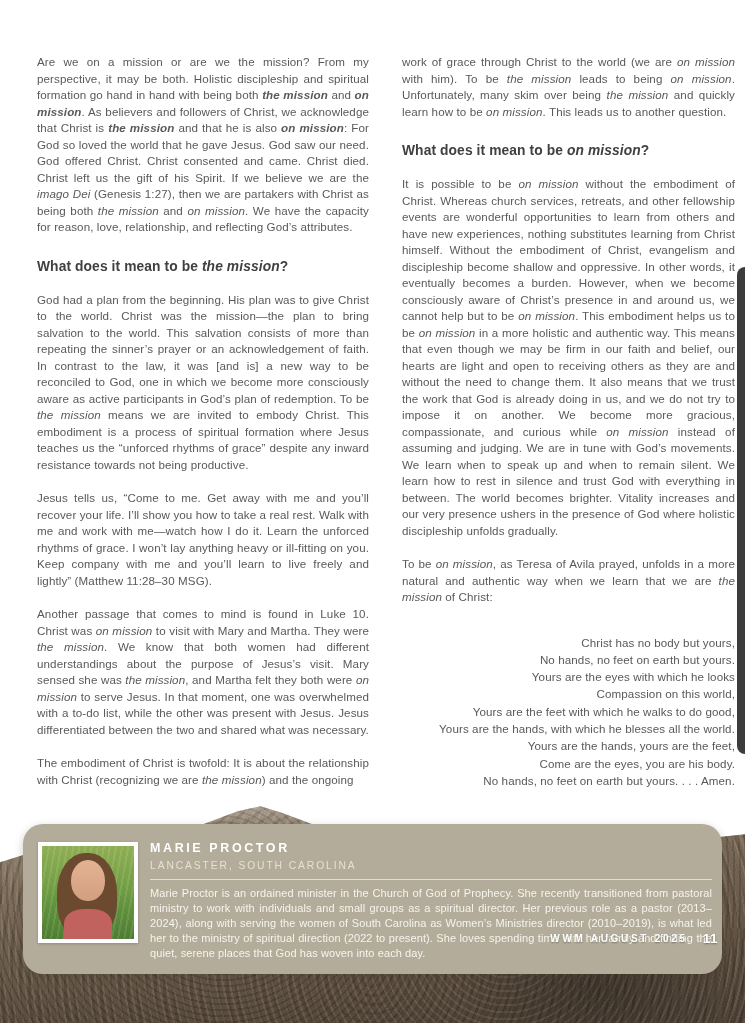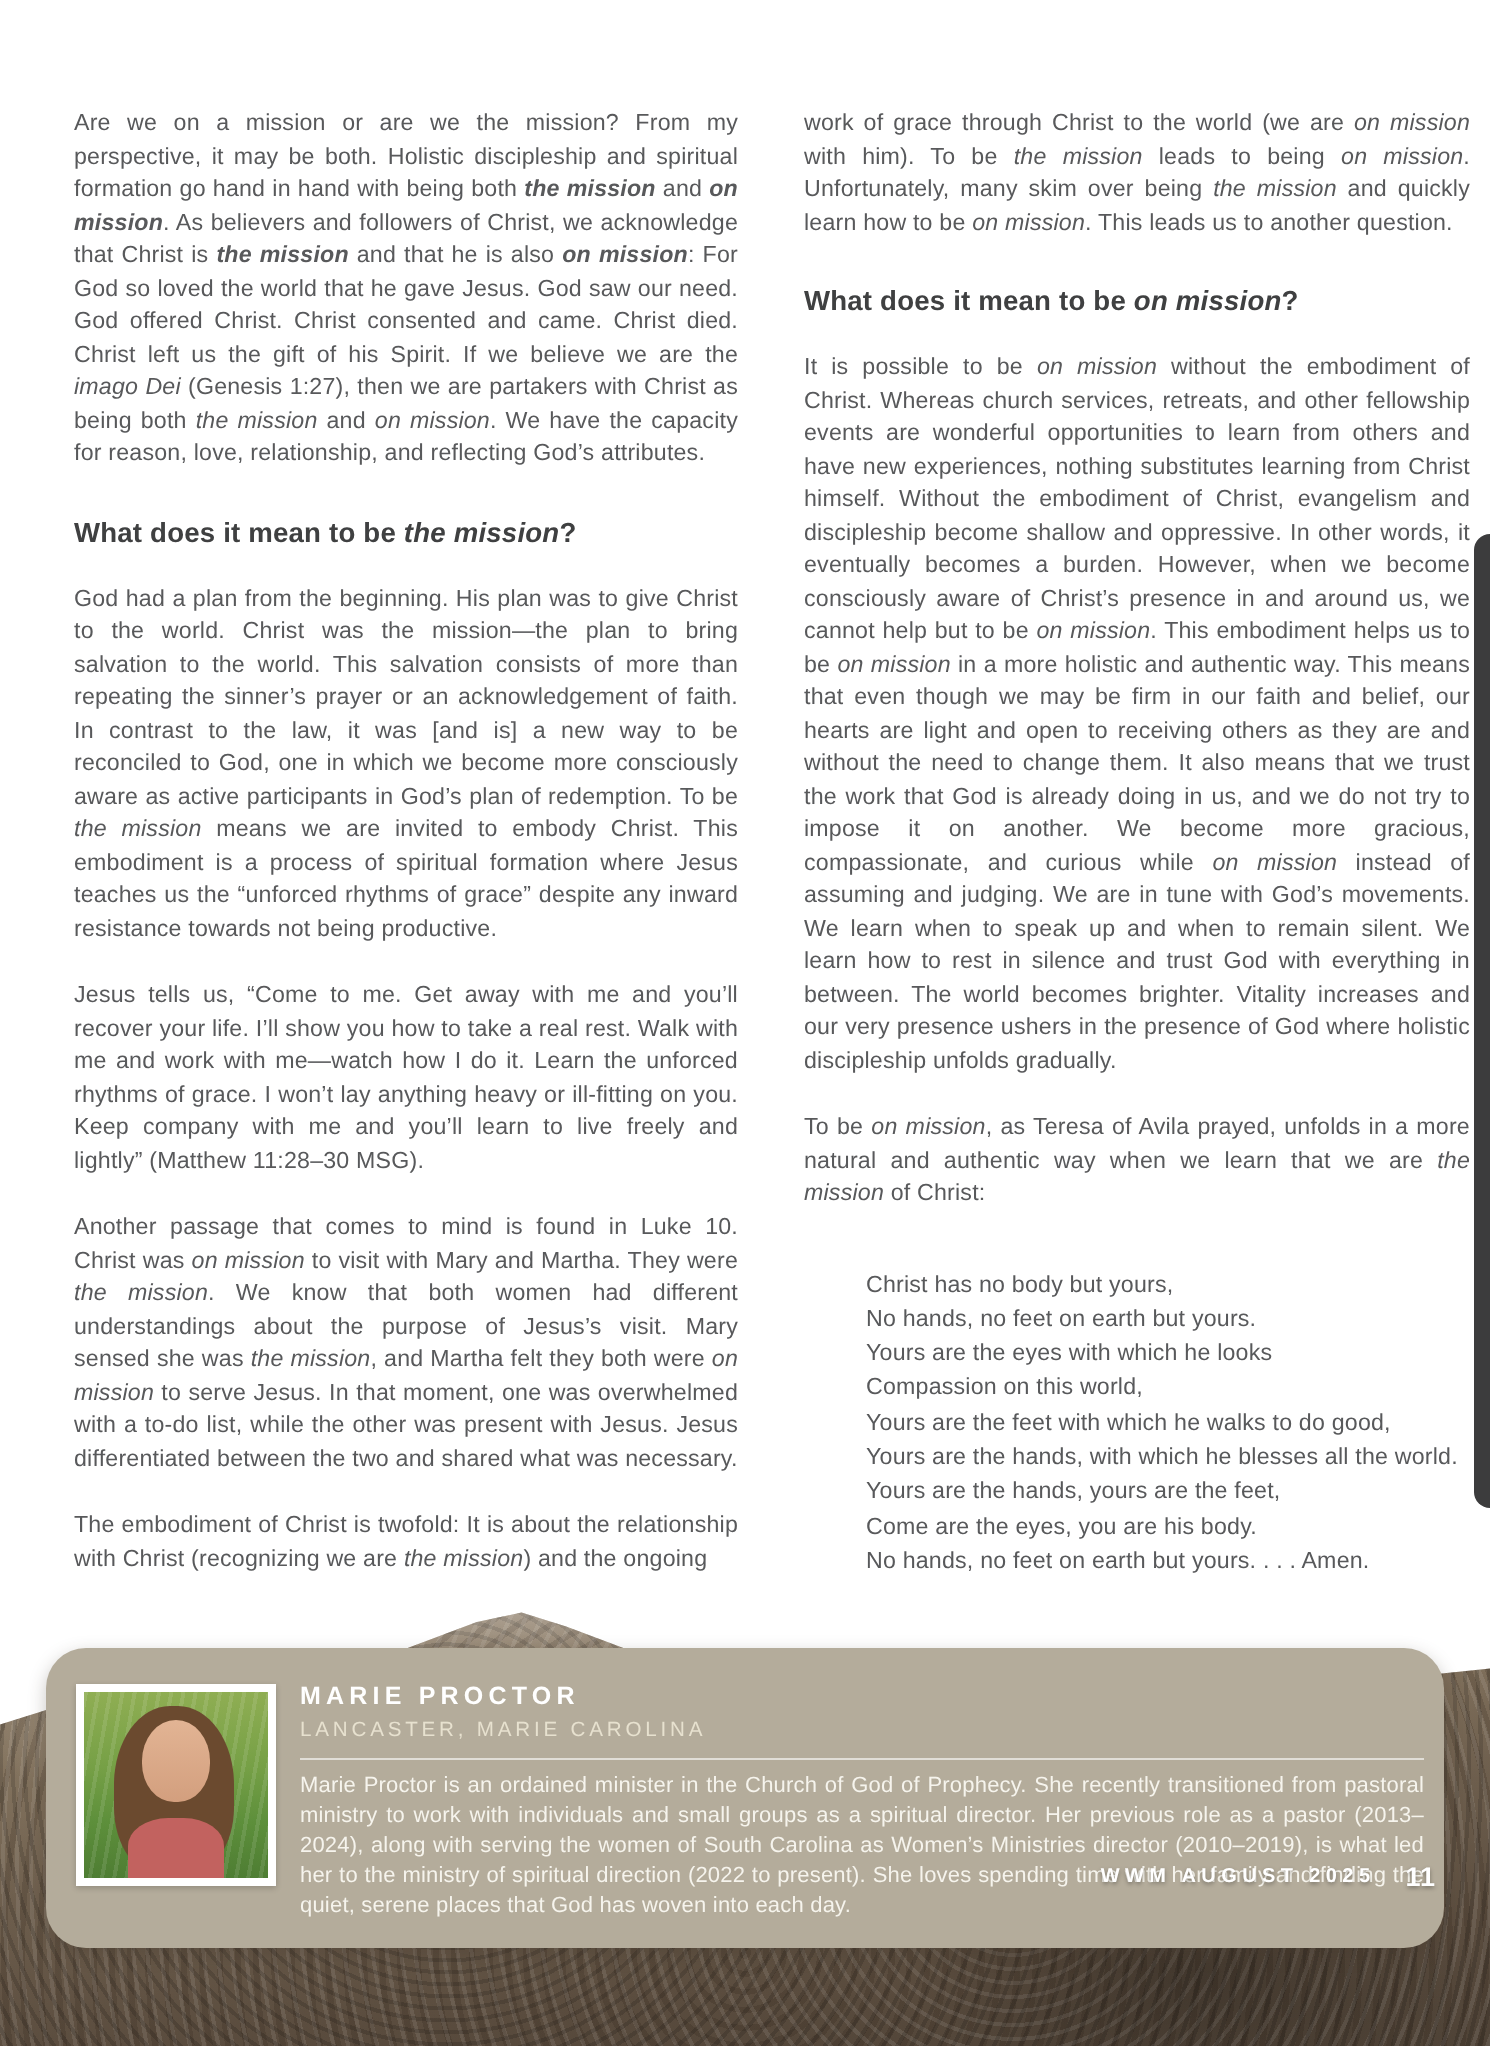--- a/index.html
+++ b/index.html
@@ -16,21 +16,21 @@
     text-align:justify;
   }
   #col-left{left:37px;width:332px;}
   #col-right{left:402px;width:333px;}
   .col p{margin:0 0 17px 0;}
   .col h2{
     font-size:13.8px;line-height:18px;letter-spacing:.1px;
     color:var(--heading,#3f4041);
     margin:22px 0 16px 0;text-align:left;font-weight:bold;
   }
-  .poem{margin-top:28px;padding-left:31px;line-height:17.3px;text-align:left;}
+  .poem{margin-top:28px;padding-left:31px;line-height:17.3px;text-align:right;}
   .poem div{white-space:nowrap;}
 
   
   .photo-bg{
     position:absolute;left:0;top:790px;width:745px;height:233px;
     clip-path:polygon(0% 31%,7% 24%,17% 21%,27% 15%,32% 9%,35% 7%,38% 10%,43% 16%,54% 22%,64% 26%,75% 28%,86% 25%,94% 21%,100% 19%,100% 100%,0% 100%);
     background:
       linear-gradient(180deg, rgba(255,255,255,.38) 0%, rgba(255,255,255,0) 20%),
       radial-gradient(ellipse 160px 70px at 12% 30%, rgba(255,255,255,.20), transparent 65%),
       radial-gradient(ellipse 200px 90px at 80% 85%, rgba(0,0,0,.25), transparent 70%),
@@ -132,21 +132,21 @@
 
 <div class="bio-card">
   <div class="photo-frame">
     <div class="photo-inner">
       <div class="hair"></div>
       <div class="torso"></div>
       <div class="face"></div>
     </div>
   </div>
   <div class="bio-name">MARIE PROCTOR</div>
-  <div class="bio-loc">LANCASTER, MARIE CAROLINA</div>
+  <div class="bio-loc">LANCASTER, SOUTH CAROLINA</div>
   <div class="bio-rule"></div>
   <div class="bio-text">Marie Proctor is an ordained minister in the Church of God of Prophecy. She recently transitioned from pastoral ministry to work with individuals and small groups as a spiritual director. Her previous role as a pastor (2013–2024), along with serving the women of South Carolina as Women’s Ministries director (2010–2019), is what led her to the ministry of spiritual direction (2022 to present). She loves spending time with her family and finding the quiet, serene places that God has woven into each day.</div>
 </div>
 
 <div class="footer">
   <span class="mag">WWM AUGUST 2025</span>
   <span class="pg">11</span>
 </div>
 
 </body></html>

